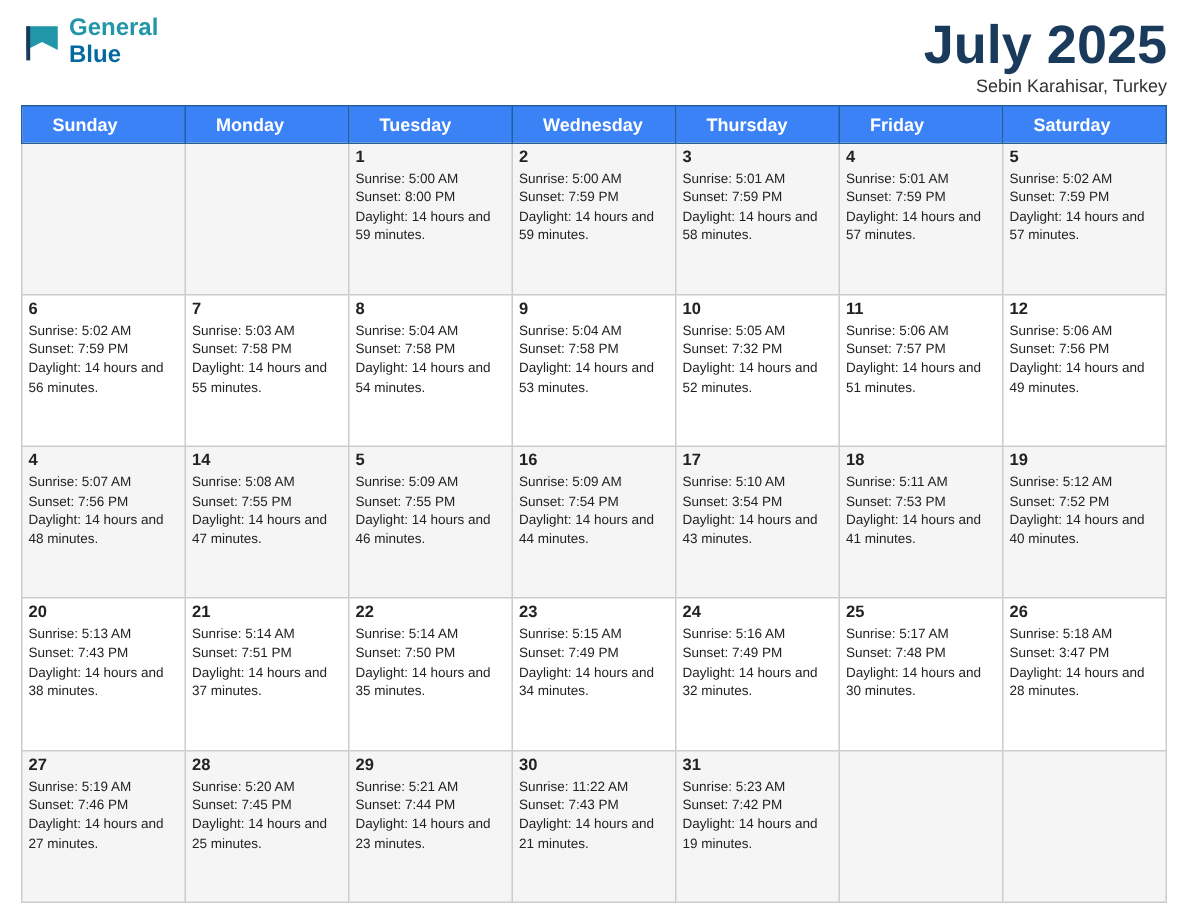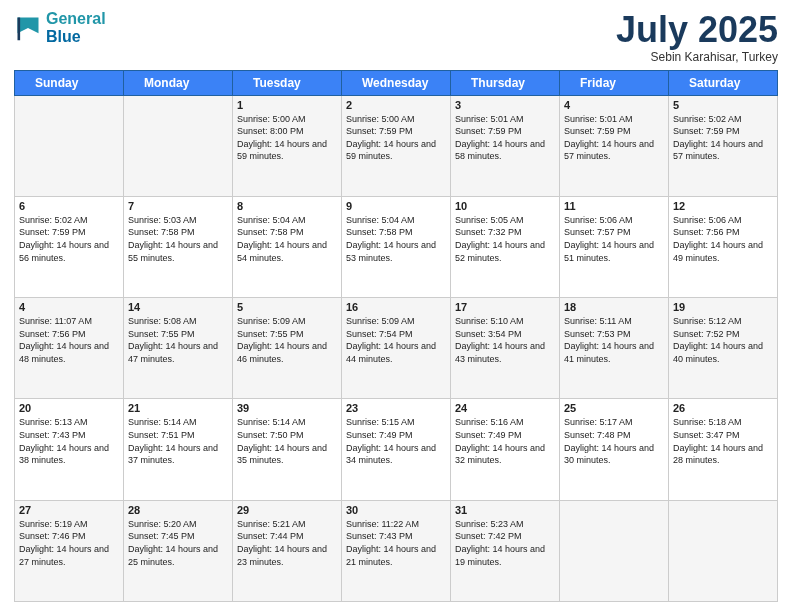--- a/index.html
+++ b/index.html
@@ -219,21 +219,21 @@
             <span class="day-num">12</span>
             <div class="cell-info">Sunrise: 5:06 AM
 Sunset: 7:56 PM
 Daylight: 14 hours
 and 49 minutes.</div>
           </td>
         </tr>
         <tr>
           <td>
             <span class="day-num">4</span>
-            <div class="cell-info">Sunrise: 11:07 AM
+            <div class="cell-info">Sunrise: 5:07 AM
 Sunset: 7:56 PM
 Daylight: 14 hours
 and 48 minutes.</div>
           </td>
           <td>
             <span class="day-num">14</span>
             <div class="cell-info">Sunrise: 5:08 AM
 Sunset: 7:55 PM
 Daylight: 14 hours
 and 47 minutes.</div>
@@ -283,21 +283,21 @@
 and 38 minutes.</div>
           </td>
           <td>
             <span class="day-num">21</span>
             <div class="cell-info">Sunrise: 5:14 AM
 Sunset: 7:51 PM
 Daylight: 14 hours
 and 37 minutes.</div>
           </td>
           <td>
-            <span class="day-num">39</span>
+            <span class="day-num">22</span>
             <div class="cell-info">Sunrise: 5:14 AM
 Sunset: 7:50 PM
 Daylight: 14 hours
 and 35 minutes.</div>
           </td>
           <td>
             <span class="day-num">23</span>
             <div class="cell-info">Sunrise: 5:15 AM
 Sunset: 7:49 PM
 Daylight: 14 hours

